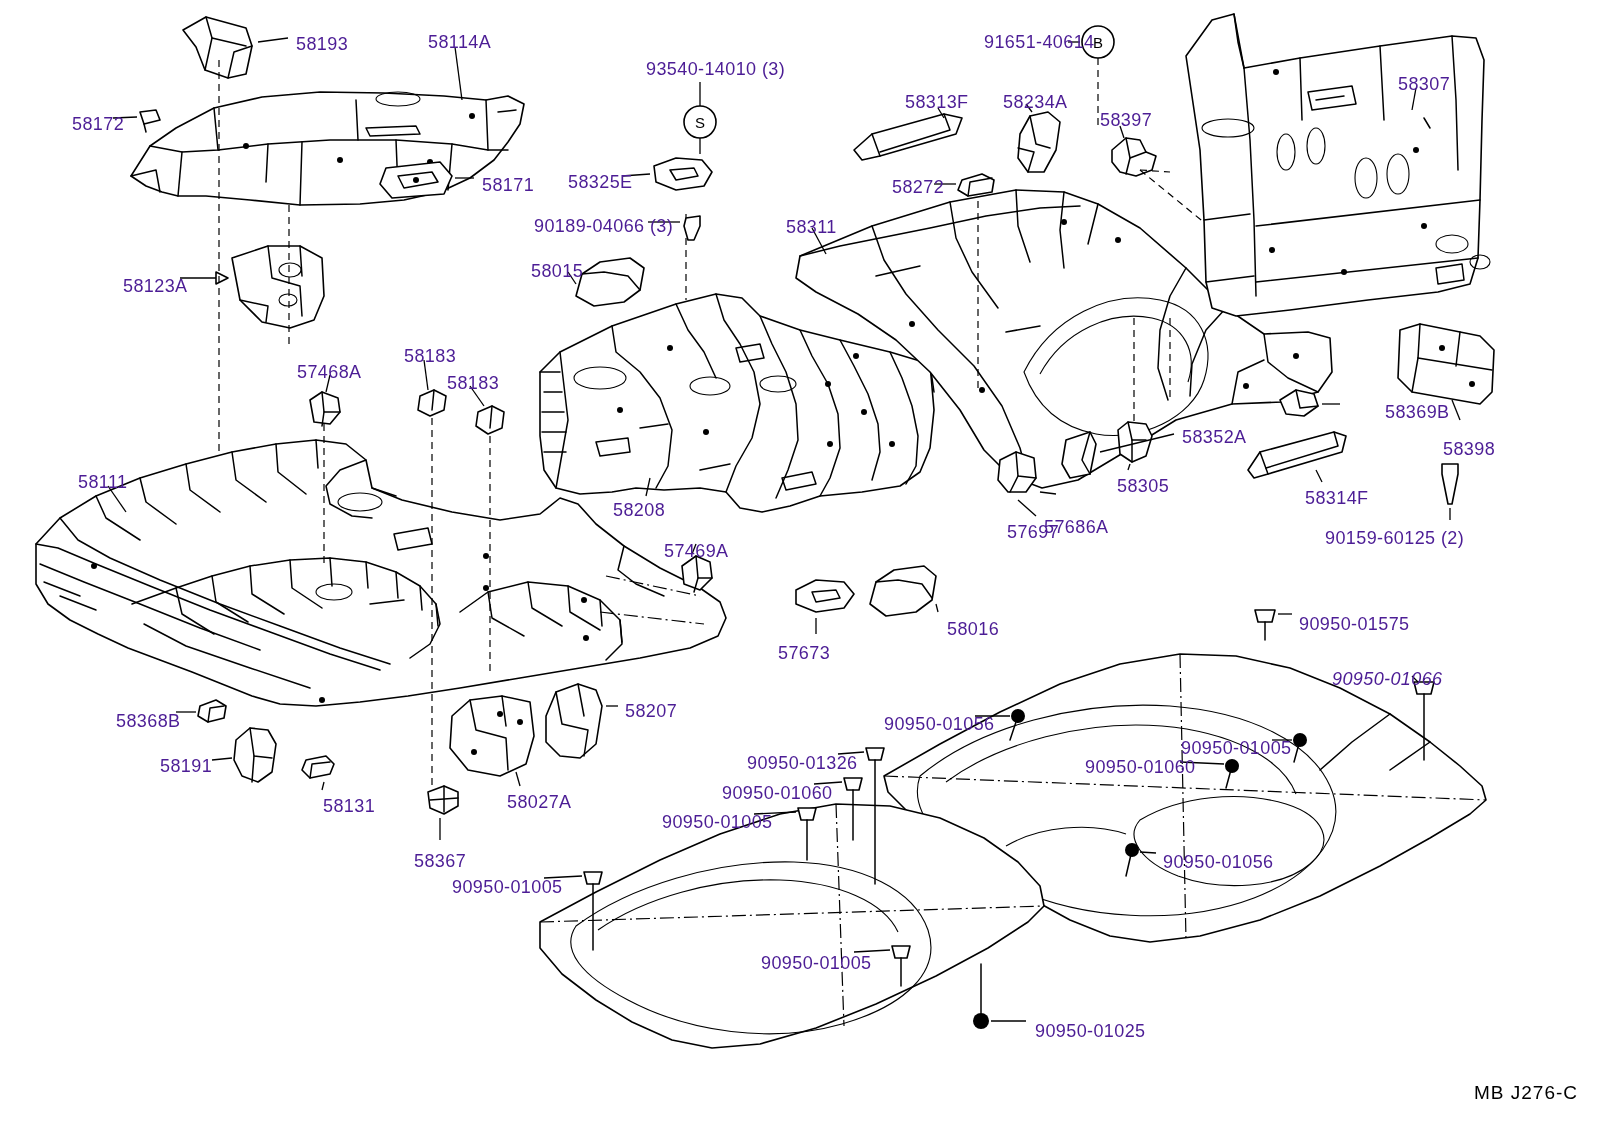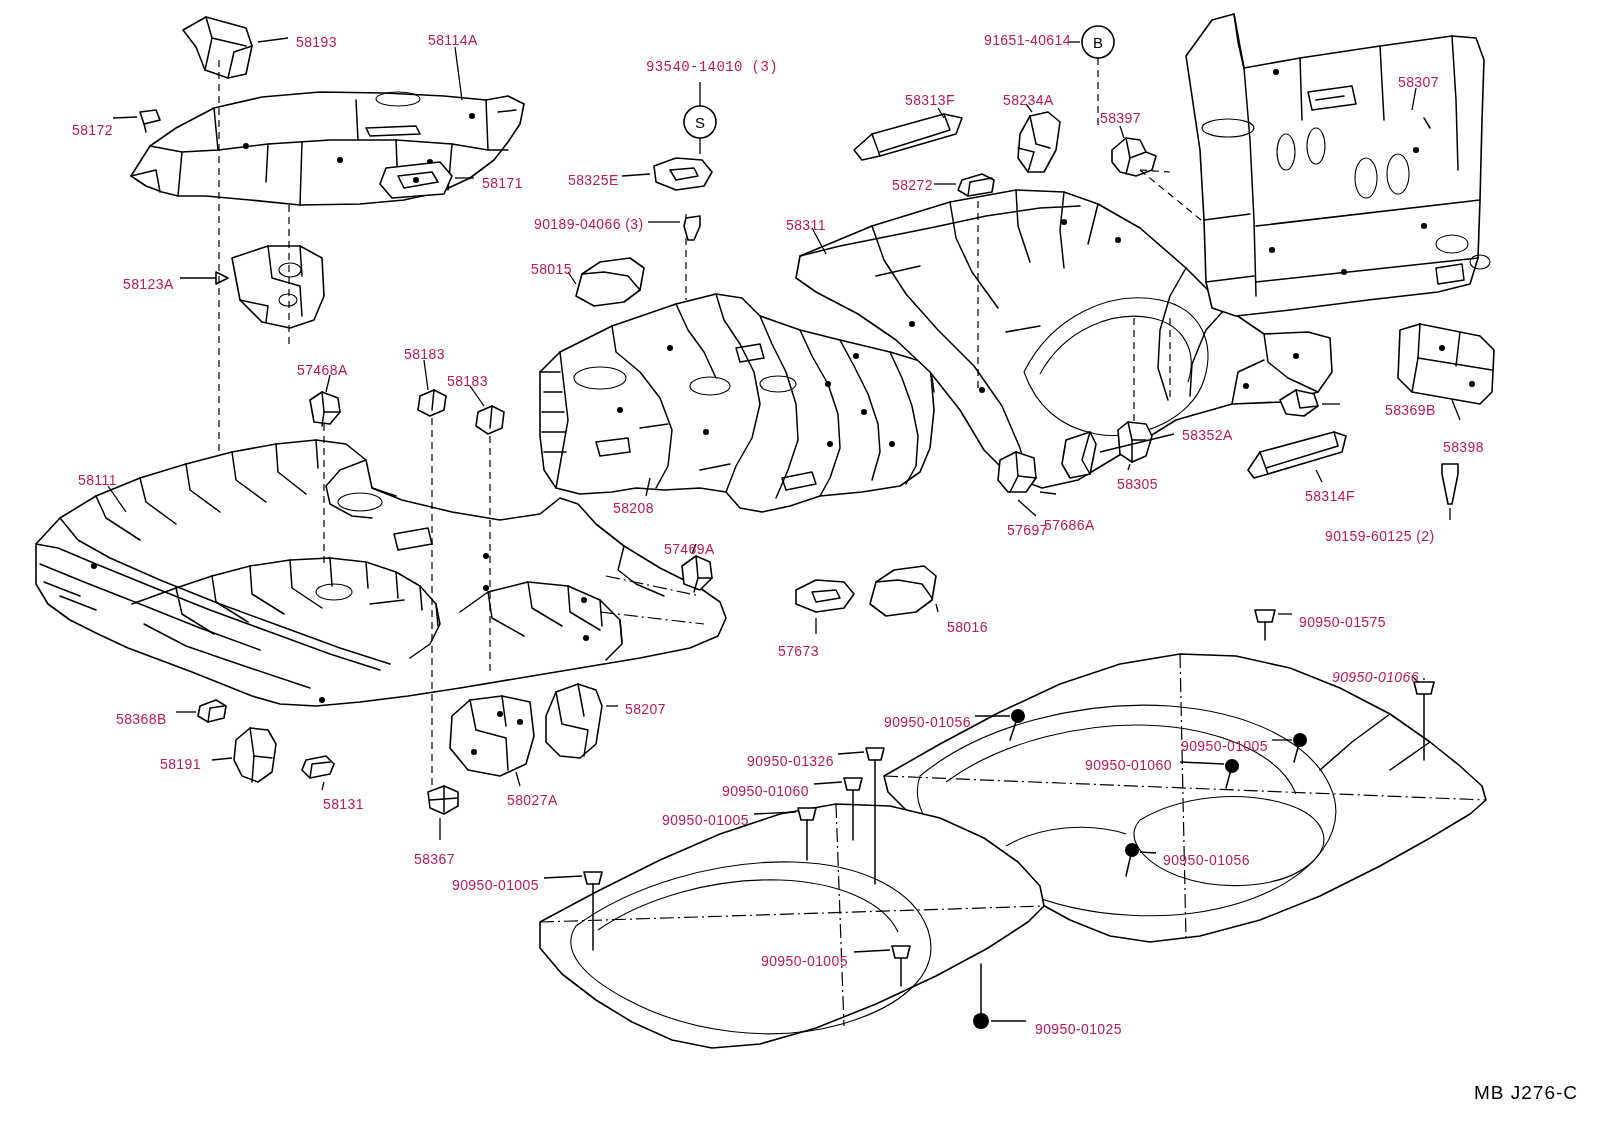--- a/index.html
+++ b/index.html
@@ -1,20 +1,20 @@
 <!DOCTYPE html>
 <html><head>
 <meta charset="utf-8">
 <style>
   html,body{margin:0;padding:0;background:#ffffff;}
   body{width:1600px;height:1122px;position:relative;overflow:hidden;
        font-family:"Liberation Sans", sans-serif;color:#000;}
   #stage{position:absolute;inset:0;}
-  .lbl{position:absolute;font-size:14px;letter-spacing:.4px;white-space:nowrap;
-       color:#be185d;line-height:1;}
+  .lbl{position:absolute;font-size:18px;letter-spacing:.4px;white-space:nowrap;
+       color:#4c1d95;line-height:1;}
   #footer{position:absolute;right:22px;bottom:18px;font-size:19px;letter-spacing:1px;}
   svg.art{position:absolute;left:0;top:0;width:1600px;height:1122px;}
   svg.art *{vector-effect:non-scaling-stroke;}
   .p{fill:#fff;stroke:#000;stroke-width:1.6;stroke-linejoin:round;stroke-linecap:round;}
   .pl{fill:none;stroke:#000;stroke-width:1.5;stroke-linecap:round;stroke-linejoin:round;}
   .thin{fill:none;stroke:#000;stroke-width:1.1;}
   .lead{fill:none;stroke:#000;stroke-width:1.3;}
   .dash{fill:none;stroke:#000;stroke-width:1.2;stroke-dasharray:7 5;}
   .dashdot{fill:none;stroke:#000;stroke-width:1.2;stroke-dasharray:14 4 2 4;}
   .dot{fill:#000;}
@@ -508,27 +508,27 @@
     <g>
       <circle class="dot" cx="981" cy="1021" r="8"></circle>
       <path class="pl" d="M981 1013 L981 964"></path>
     </g>
     <path class="lead" d="M991 1021 L1026 1021"></path>
 
   </svg>
 
   <div class="lbl" style="left:296px;  top:35px;">58193</div>
   <div class="lbl" style="left:428px;  top:33px;">58114A</div>
-  <div class="lbl" style="left:646px;  top:60px;font-family:Liberation Mono, monospace;">93540-14010 (3)</div>
+  <div class="lbl" style="left:646px;  top:60px;">93540-14010 (3)</div>
   <div class="lbl" style="left:984px;  top:33px;">91651-40614</div>
   <div class="lbl" style="left:905px;  top:93px;">58313F</div>
   <div class="lbl" style="left:1003px; top:93px;">58234A</div>
   <div class="lbl" style="left:1100px; top:111px;">58397</div>
   <div class="lbl" style="left:1398px; top:75px;">58307</div>
-  <div class="lbl" style="left:72px;   top:115px;margin-top:8px;">58172</div>
+  <div class="lbl" style="left:72px;   top:115px;">58172</div>
   <div class="lbl" style="left:482px;  top:176px;">58171</div>
   <div class="lbl" style="left:568px;  top:173px;">58325E</div>
   <div class="lbl" style="left:892px;  top:178px;">58272</div>
   <div class="lbl" style="left:534px;  top:217px;">90189-04066 (3)</div>
   <div class="lbl" style="left:786px;  top:218px;">58311</div>
   <div class="lbl" style="left:531px;  top:262px;">58015</div>
   <div class="lbl" style="left:123px;  top:277px;">58123A</div>
   <div class="lbl" style="left:297px;  top:363px;">57468A</div>
   <div class="lbl" style="left:404px;  top:347px;">58183</div>
   <div class="lbl" style="left:447px;  top:374px;">58183</div>

